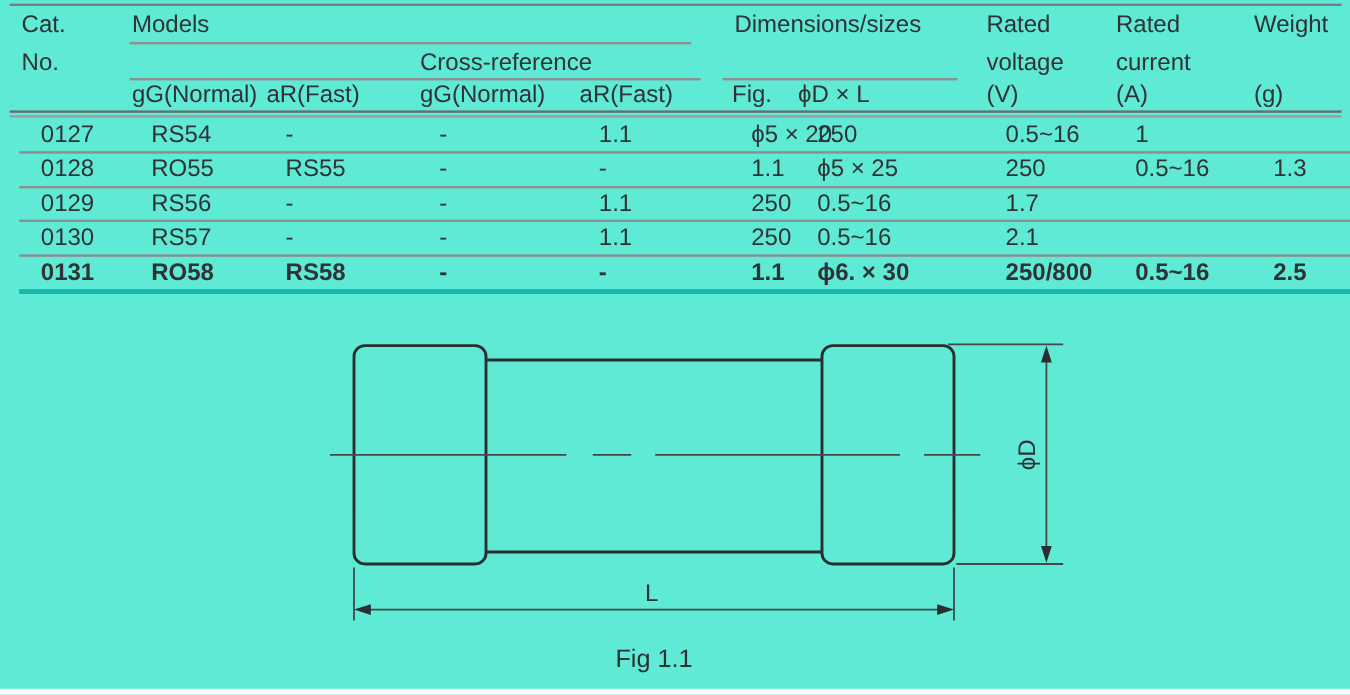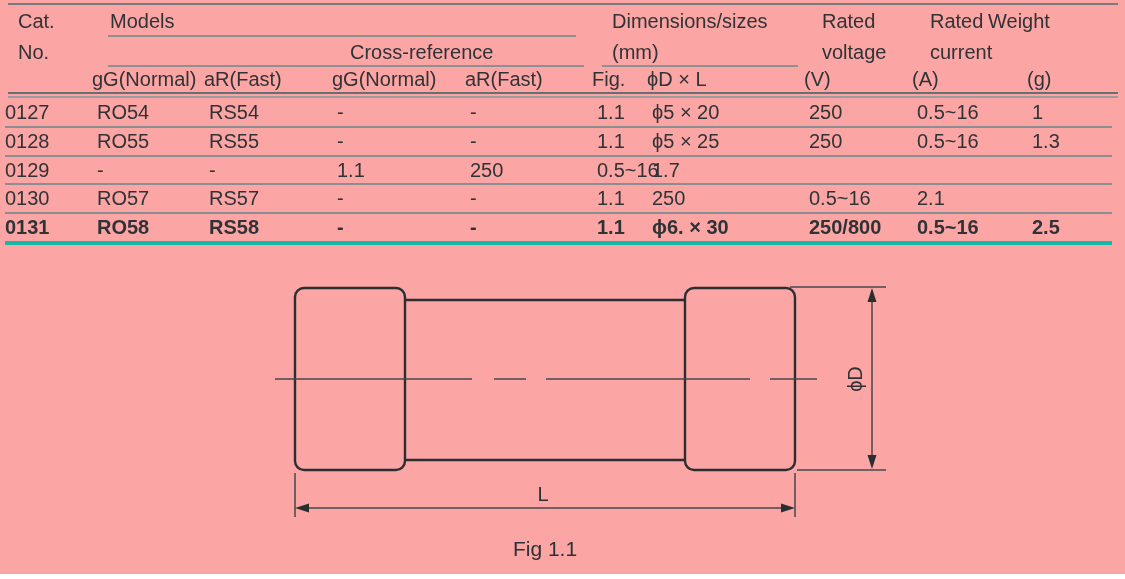--- a/index.html
+++ b/index.html
@@ -1,43 +1,44 @@
 <!DOCTYPE html>
 <html><head>
 <meta charset="utf-8">
 <style>
   html,body{margin:0;padding:0;background:#e4e5e7;}
   .page{
     position:relative;
     width:1125px;height:579px;
-    background:#fca5a5;
+    background:#5eead4;
     font-family:"Liberation Sans","DejaVu Sans",sans-serif;
     color:#303336;
     overflow:hidden;
   }
   
   .spec-table{position:absolute;left:0;top:0;width:1125px;height:245px;}
   .hline{position:absolute;background:#8e9194;}
   .line-top{left:8px;top:3px;width:1110px;height:2px;background:#797c7f;}
   .line-models{left:108px;top:35px;width:468px;height:2px;}
   .line-cross{left:108px;top:65px;width:476px;height:2px;}
   .line-mm{left:602px;top:65px;width:196px;height:2px;}
   .line-thick-a{left:8px;top:92px;width:1110px;height:2px;background:#6b6e71;}
   .line-thick-b{left:8px;top:96px;width:1110px;height:2px;background:#9a9da0;}
   .th2{position:absolute;top:6px;font-size:20px;line-height:31px;white-space:nowrap;}
   .th2 span{display:block;}
   .th-cross{top:37px;}
   .grid{
     display:grid;
     grid-template-columns:92px 112px 128px 133px 127px 55px 157px 108px 115px 1fr;
+    padding-left:18px;
     font-size:20px;
     white-space:nowrap;
   }
   .subrow{position:absolute;left:0;top:66px;width:1107px;line-height:26px;}
-  .rows{position:absolute;left:5px;top:99px;width:1028px;}
+  .rows{position:absolute;left:16px;top:99px;width:1028px;}
   .trow{
     width:1107px;
     height:26.8px;line-height:26.8px;
     border-bottom:2px solid #8b8e91;
   }
   .trow:last-child{border-bottom:4px solid #14b8a6;font-weight:bold;}
   .c{overflow:visible;}
   
   .figure-svg{position:absolute;left:0;top:0;width:1125px;height:579px;}
   .bottom-strip{position:absolute;left:0;bottom:0;width:1125px;height:5px;background:#ffffff;}
@@ -61,52 +62,50 @@
       <span>No.</span>
     </div>
     <div class="th2" style="left:110px">
       <span>Models</span>
     </div>
     <div class="th2 th-cross" style="left:350px">
       <span>Cross-reference</span>
     </div>
     <div class="th2" style="left:612px">
       <span>Dimensions/sizes</span>
-      <span>(mm)</span>
     </div>
     <div class="th2" style="left:822px">
       <span>Rated</span>
       <span>voltage</span>
     </div>
     <div class="th2" style="left:930px">
       <span>Rated</span>
       <span>current</span>
     </div>
-    <div class="th2" style="left:988px">
+    <div class="th2" style="left:1045px">
       <span>Weight</span>
     </div>
 
     <div class="grid subrow">
       <span class="c"></span>
       <span class="c">gG(Normal)</span>
       <span class="c">aR(Fast)</span>
       <span class="c">gG(Normal)</span>
       <span class="c">aR(Fast)</span>
       <span class="c">Fig.</span>
       <span class="c">ϕD × L</span>
       <span class="c">(V)</span>
       <span class="c">(A)</span>
       <span class="c">(g)</span>
     </div>
 
     <div class="rows">
 
       <div class="grid trow">
         <span class="c">0127</span>
-        <span class="c">RO54</span>
         <span class="c">RS54</span>
         <span class="c">-</span>
         <span class="c">-</span>
         <span class="c">1.1</span>
         <span class="c">ϕ5 × 20</span>
         <span class="c">250</span>
         <span class="c">0.5~16</span>
         <span class="c">1</span>
       </div>
 
@@ -118,31 +117,31 @@
         <span class="c">-</span>
         <span class="c">1.1</span>
         <span class="c">ϕ5 × 25</span>
         <span class="c">250</span>
         <span class="c">0.5~16</span>
         <span class="c">1.3</span>
       </div>
 
       <div class="grid trow">
         <span class="c">0129</span>
+        <span class="c">RS56</span>
         <span class="c">-</span>
         <span class="c">-</span>
         <span class="c">1.1</span>
         <span class="c">250</span>
         <span class="c">0.5~16</span>
         <span class="c">1.7</span>
       </div>
 
       <div class="grid trow">
         <span class="c">0130</span>
-        <span class="c">RO57</span>
         <span class="c">RS57</span>
         <span class="c">-</span>
         <span class="c">-</span>
         <span class="c">1.1</span>
         <span class="c">250</span>
         <span class="c">0.5~16</span>
         <span class="c">2.1</span>
       </div>
 
       <div class="grid trow">

